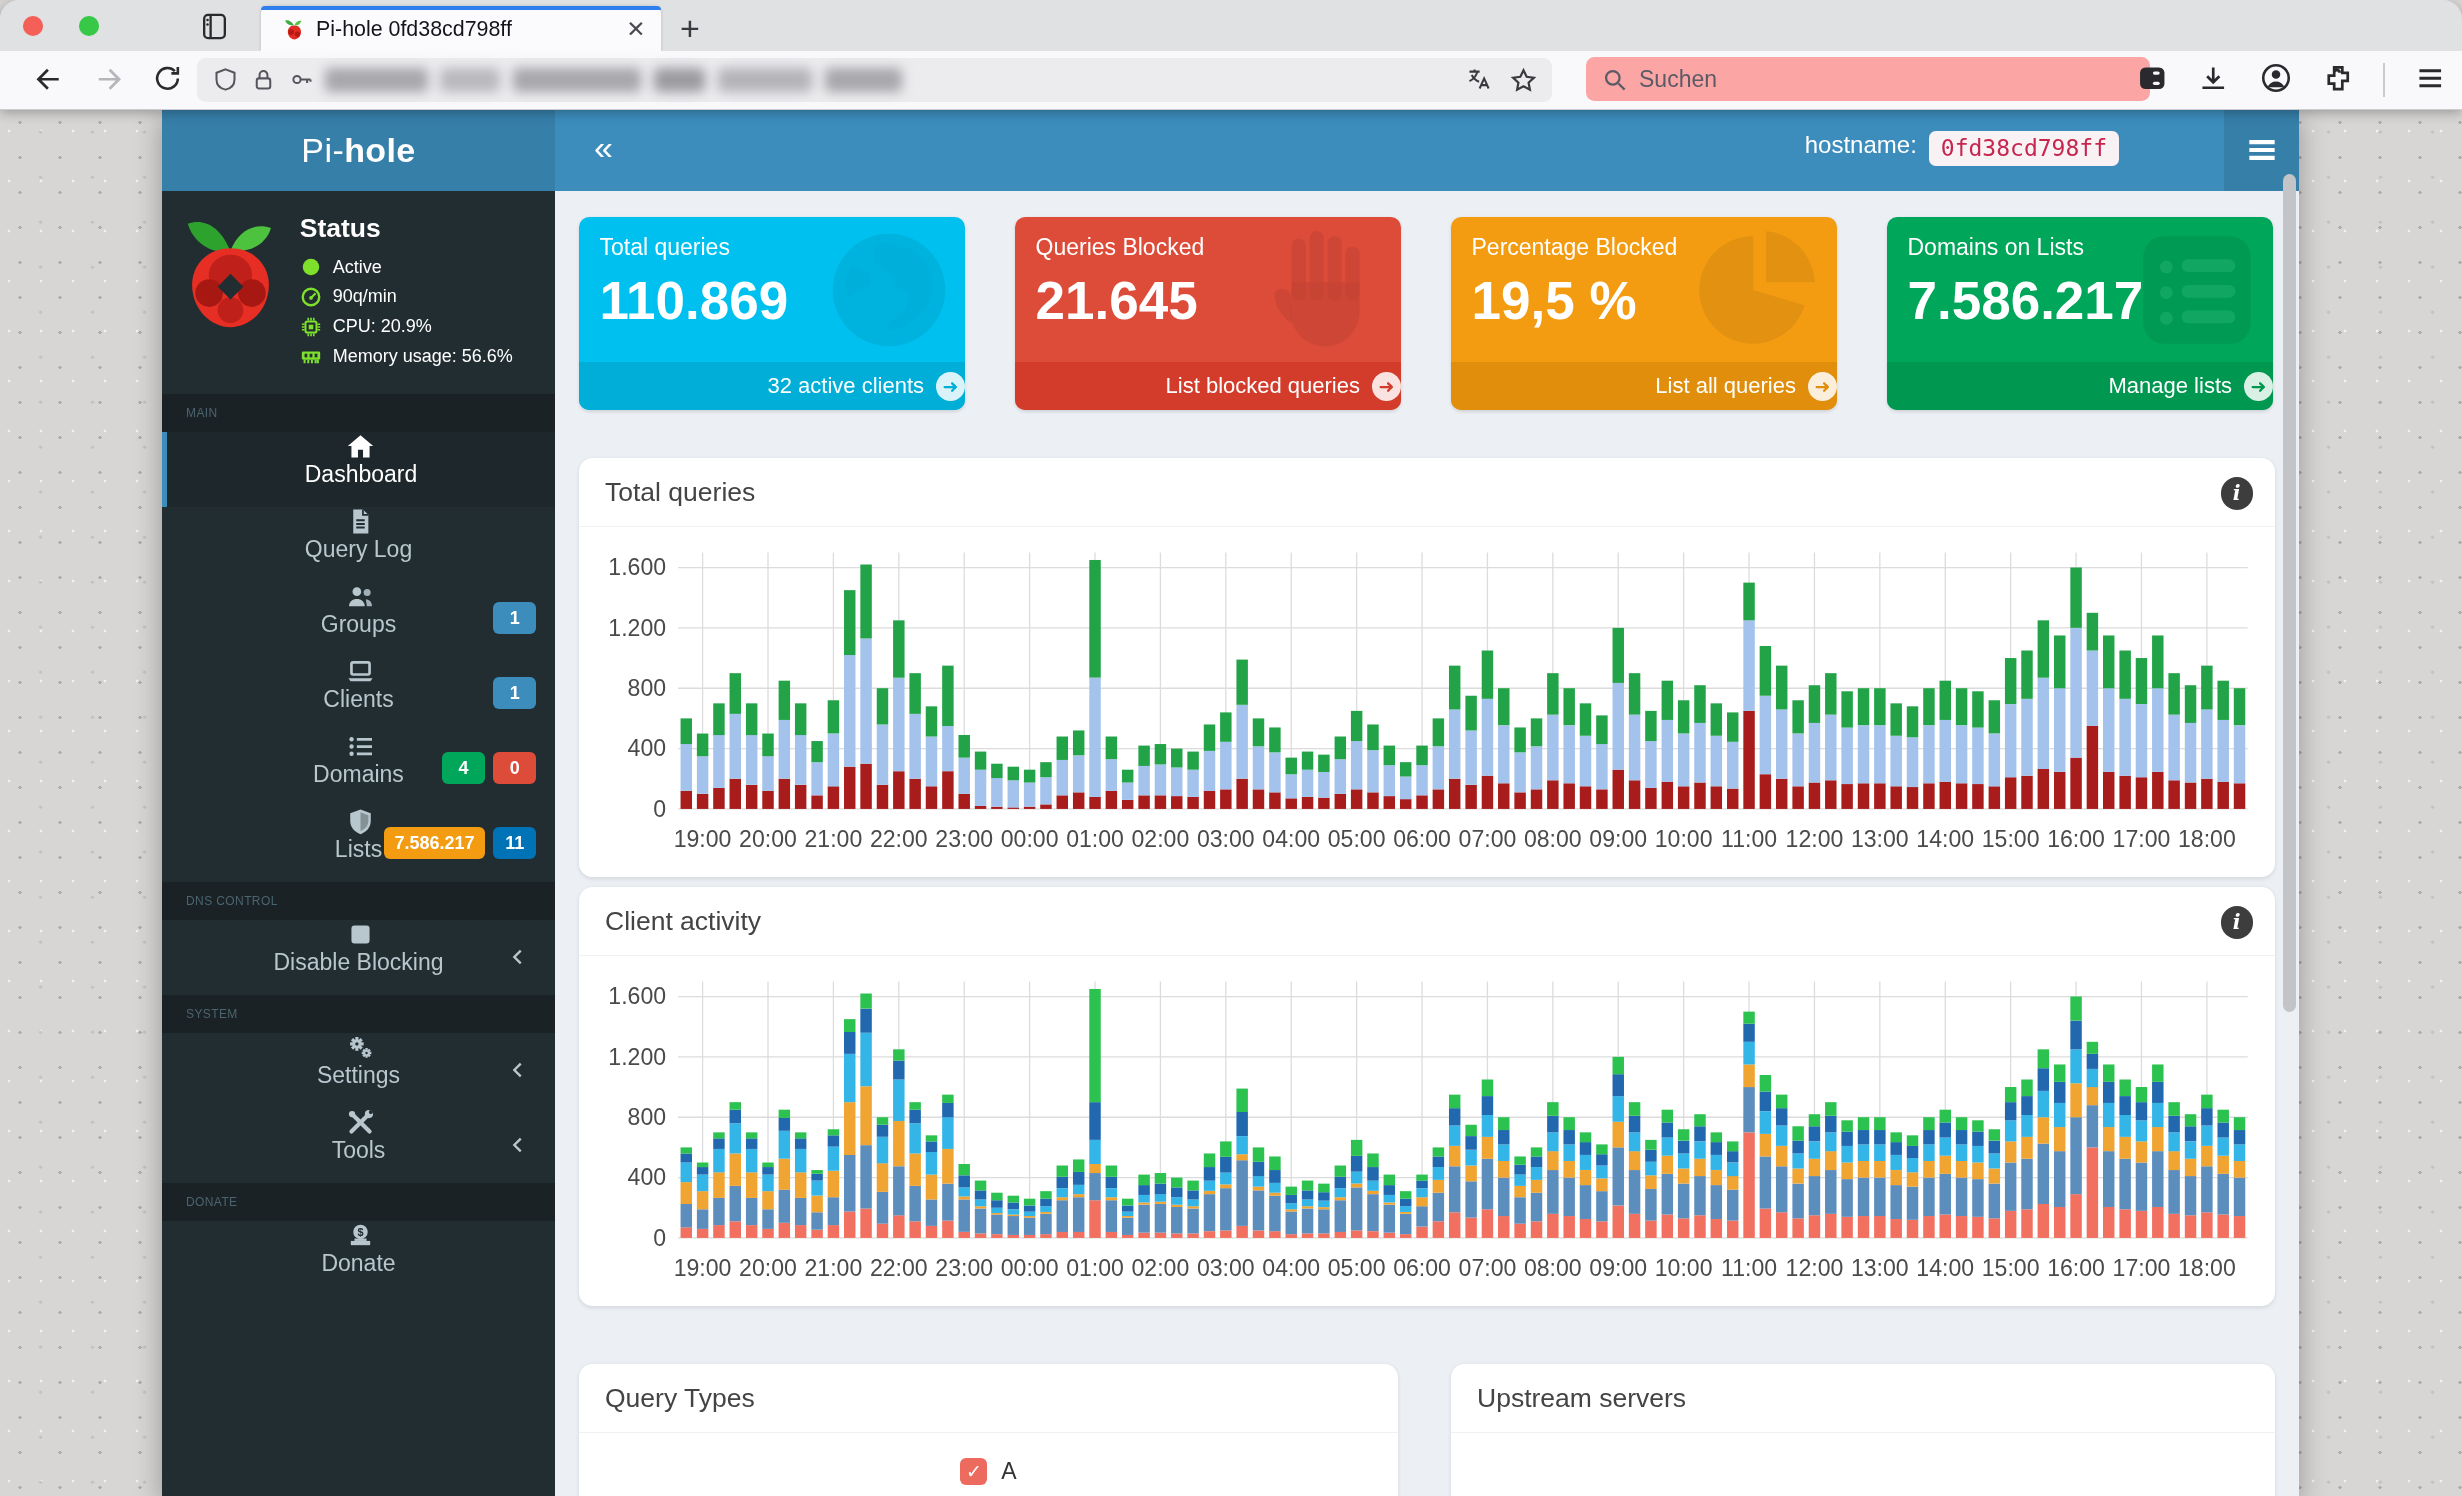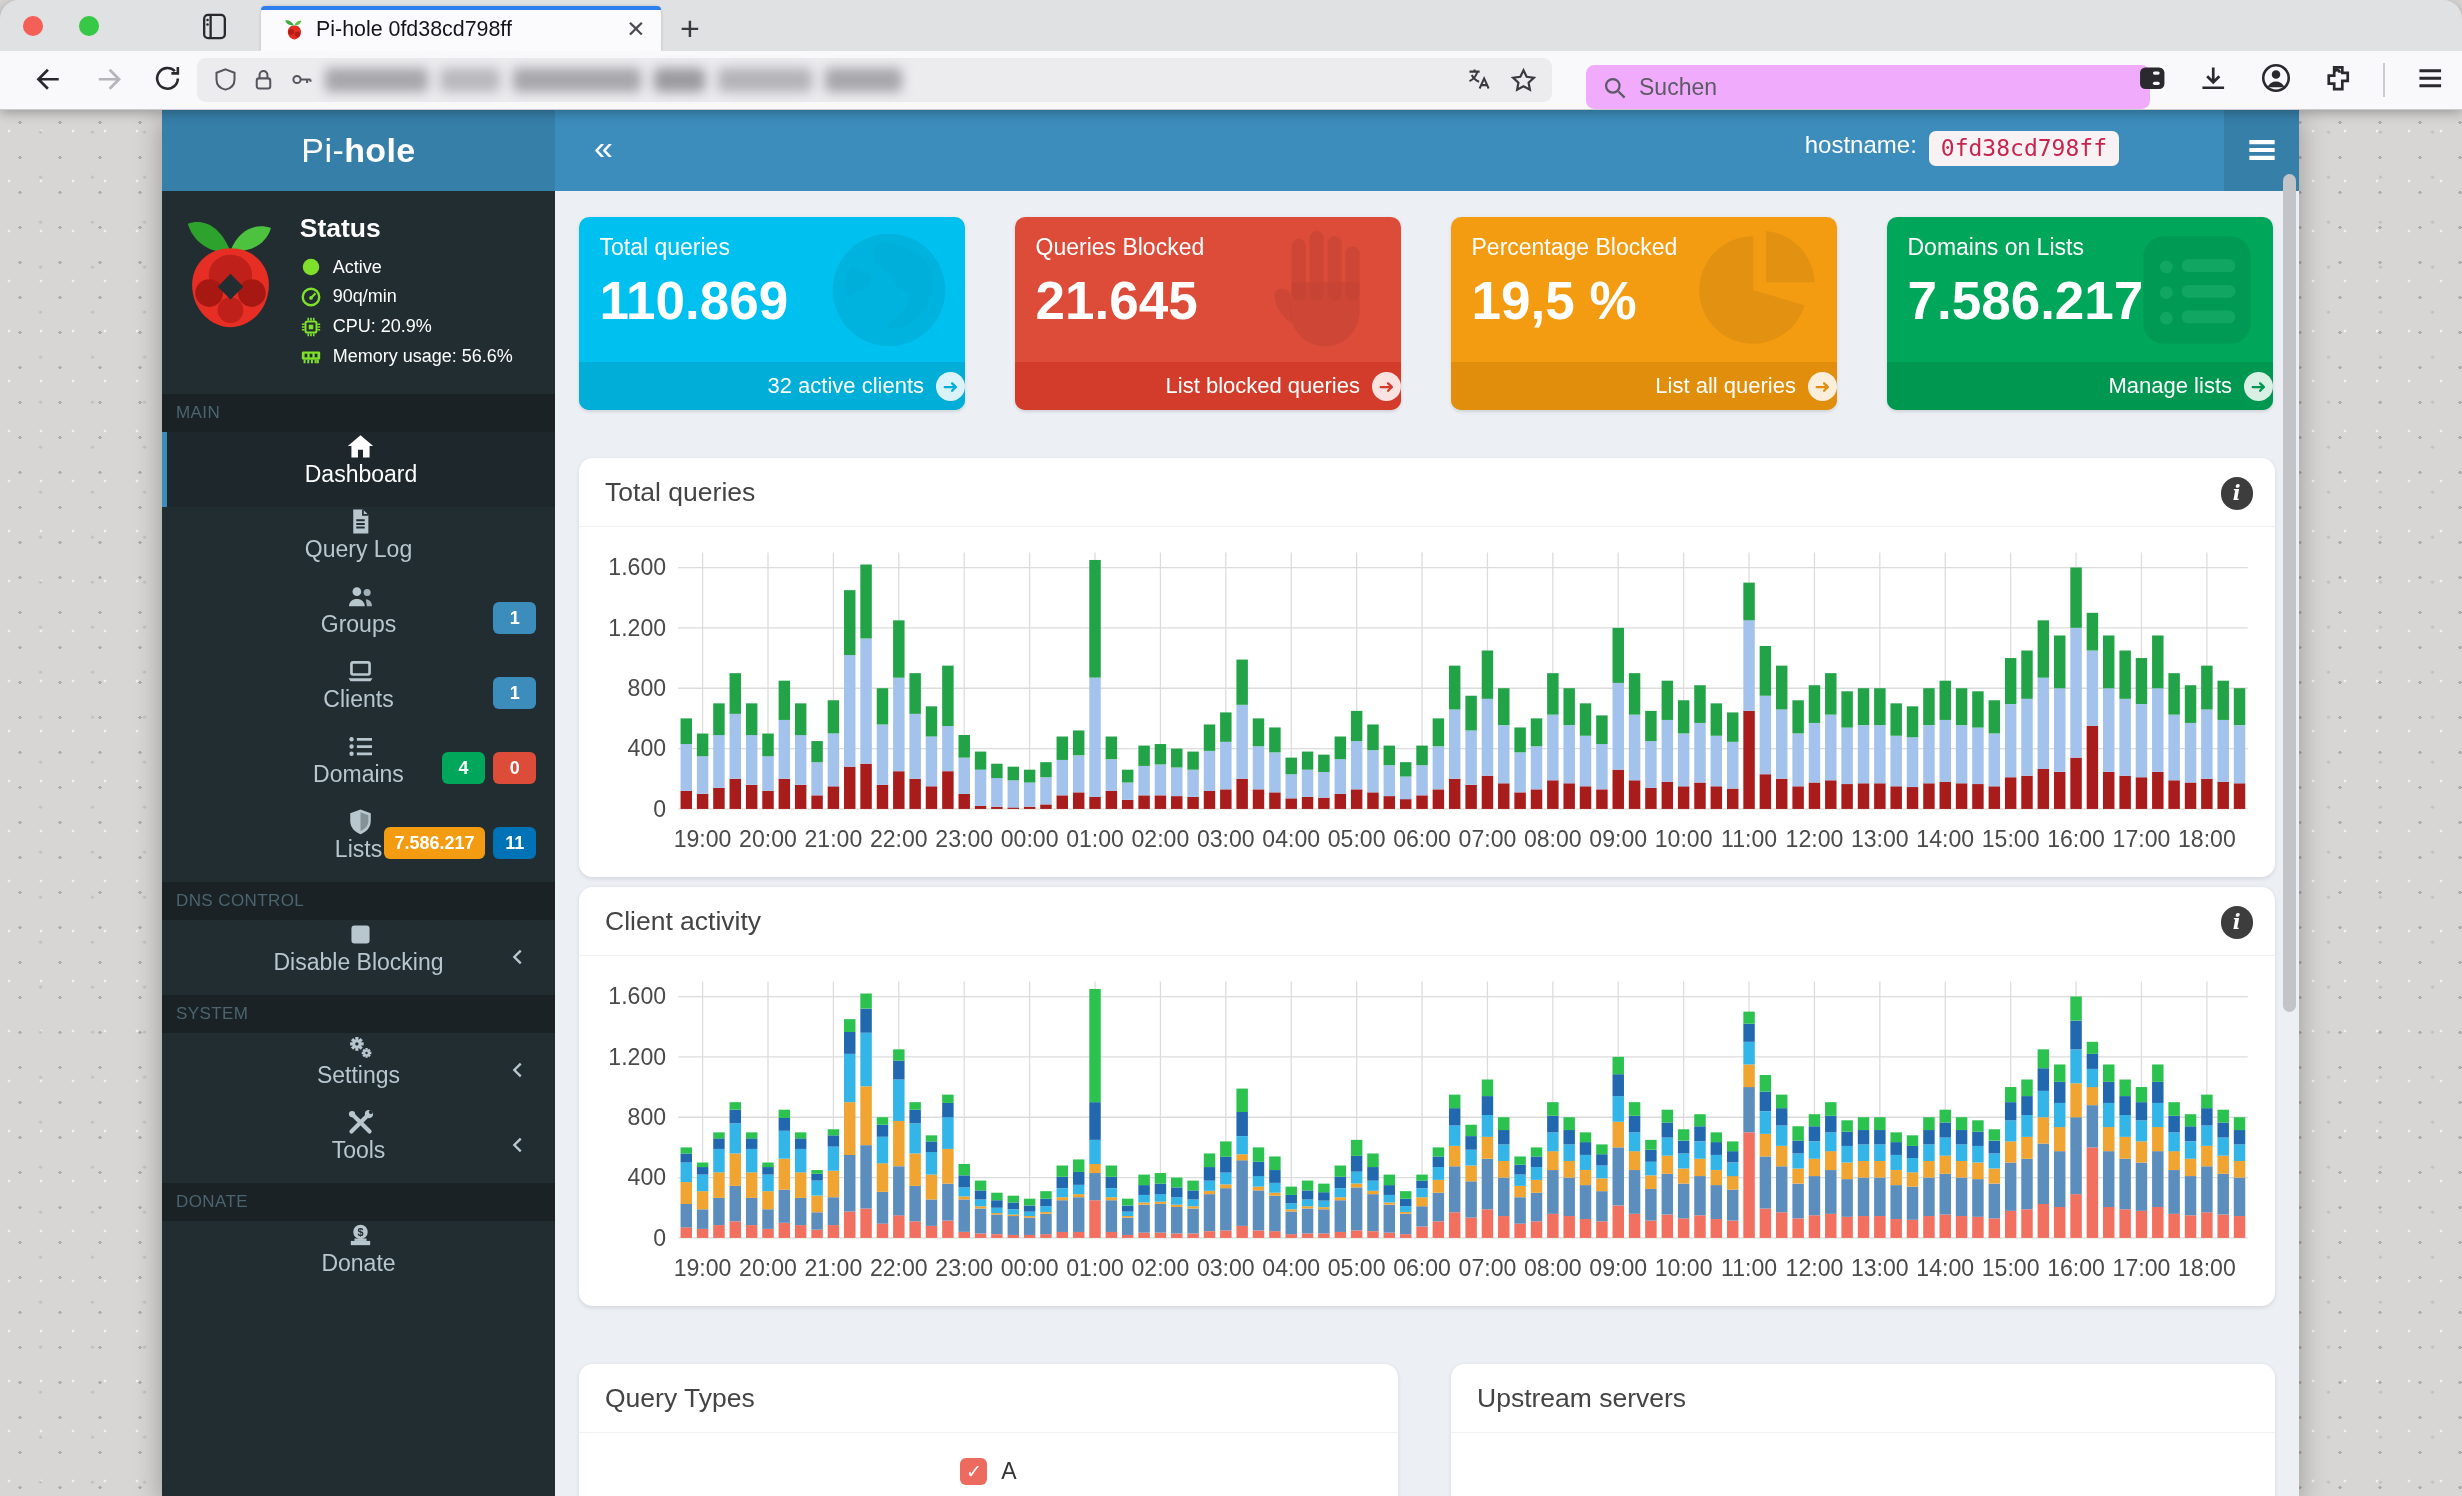--- a/index.html
+++ b/index.html
@@ -29,21 +29,21 @@
   .tab .ttl{position:absolute;left:55px;top:11px;font-size:21.4px;color:#15141a;white-space:nowrap;}
   .tab .x{position:absolute;right:15.4px;top:10.3px;font-size:23px;color:#4a4a4f;}
   .newtab{position:absolute;left:680px;top:8.5px;font-size:34px;color:#3a3a3e;font-weight:300;}
   .toolbar{position:absolute;left:0;top:51px;width:100%;height:58px;background:#f9f9fb;border-bottom:0.9px solid #ccccd0;}
   .navbtn{position:absolute;top:12px;font-size:29px;color:#2a2a2e;}
   .urlbar{position:absolute;left:197px;top:6.8px;width:1355px;height:44px;background:#ececef;border-radius:8.5px;}
   .urlicons{position:absolute;left:15.4px;top:8.5px;color:#55555e;}
   .blurwrap{position:absolute;left:128px;top:10.3px;width:598px;height:24px;filter:blur(6px);opacity:.75;}
   .blurwrap div{position:absolute;top:0;height:24px;background:#8f8f94;border-radius:4.3px;}
   .urlright{position:absolute;right:13.7px;top:8.5px;color:#3a3a3e;}
-  .searchbar{position:absolute;left:1586px;top:14px;width:564px;height:44px;background:#f0abfc;border-radius:8.5px;color:#5b5b66;font-size:23px;}
+  .searchbar{position:absolute;left:1586px;top:6px;width:564px;height:44px;background:#fca5a5;border-radius:8.5px;color:#5b5b66;font-size:23px;}
   .searchbar .mag{position:absolute;left:15.4px;top:9.4px;}
   .searchbar .ph{position:absolute;left:53px;top:8.5px;}
   .tbicons{position:absolute;right:15.4px;top:10.3px;display:flex;gap:29px;align-items:center;color:#2a2a2e;}
   .sep{width:1.7px;height:34px;background:#c9c9ce;}
   
   .viewport{position:absolute;left:162px;top:109px;width:2137px;height:1387px;background:#ecf0f5;overflow:hidden;
     box-shadow:0 8.5px 26px rgba(0,0,0,.3);}
   
   .ph-header{position:absolute;left:0;top:0;width:100%;height:82px;background:#3c8dbc;}
   .logo{position:absolute;left:0;top:0;width:393px;height:82px;background:#367fa9;color:#fff;
@@ -55,21 +55,21 @@
     padding:4.3px 12px;border-radius:6.8px;}
   .nav-burger{position:absolute;right:0;top:0;width:75px;height:82px;background:#367fa9;color:#fff;
     display:flex;align-items:center;justify-content:center;}
   
   .sidebar{position:absolute;left:0;top:82px;width:393px;height:1305px;background:#222d32;}
   .status{display:flex;padding:20.5px 15.4px 19px 15.4px;gap:15.4px;}
   .status .txt{color:#fff;}
   .status h2{margin:1.7px 0 12px 0;font-size:26.5px;color:#fff;font-weight:700;}
   .strow{display:flex;align-items:center;gap:11px;font-size:18px;color:#fff;margin:7.7px 0;}
   .strow .ic{color:#7ee02b;width:22px;height:22px;flex:0 0 22px;}
-  .sec{height:38px;line-height:38px;background:#1a2226;color:#4b646f;font-size:17px;padding-left:14px;letter-spacing:0.4px;}
+  .sec{height:38px;line-height:38px;background:#1a2226;color:#4b646f;font-size:12px;padding-left:24px;letter-spacing:0.4px;}
   .item{position:relative;height:75px;display:flex;align-items:center;color:#b8c7ce;font-size:23px;cursor:pointer;flex-direction:column;}
   .item .mi{width:29px;height:29px;margin:0 22px 0 26px;flex:0 0 29px;}
   .item.active{background:#1e282c;color:#fff;border-left:5.1px solid #3c8dbc;}
   .item.active .mi{margin-left:20.5px;}
   .badges{position:absolute;right:19px;top:20.5px;display:flex;gap:8.5px;}
   .badge{min-width:22px;text-align:center;color:#fff;font-size:18px;font-weight:700;padding:5.1px 10.3px;border-radius:6px;}
   .chev{position:absolute;right:26px;top:26px;width:22px;height:22px;}
   
   .content{position:absolute;left:393px;top:82px;width:1744px;height:1305px;}
   .cards{position:absolute;left:24px;top:26px;width:1696px;display:flex;gap:50px;}

